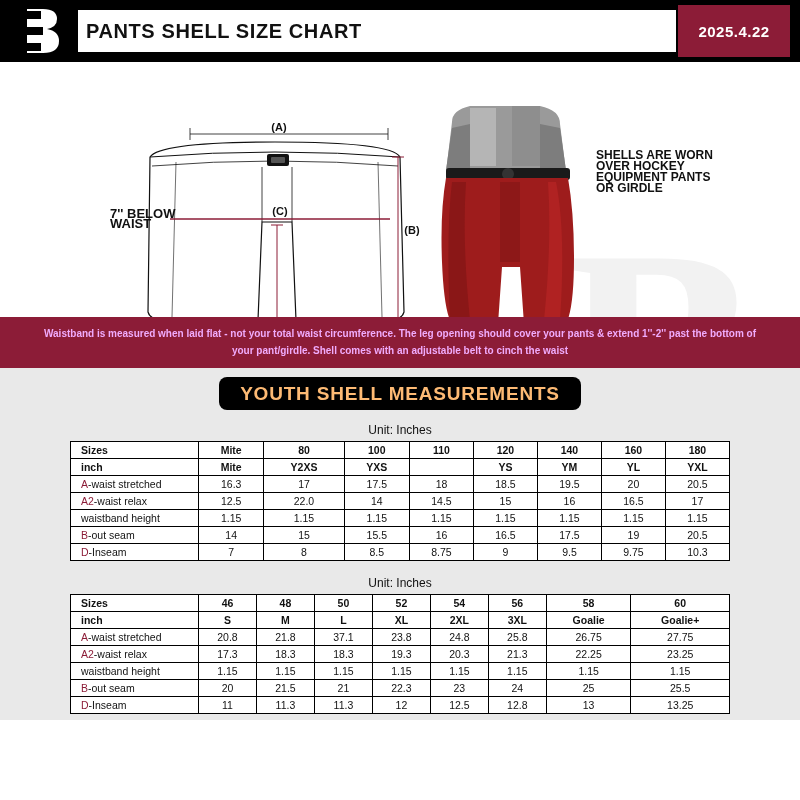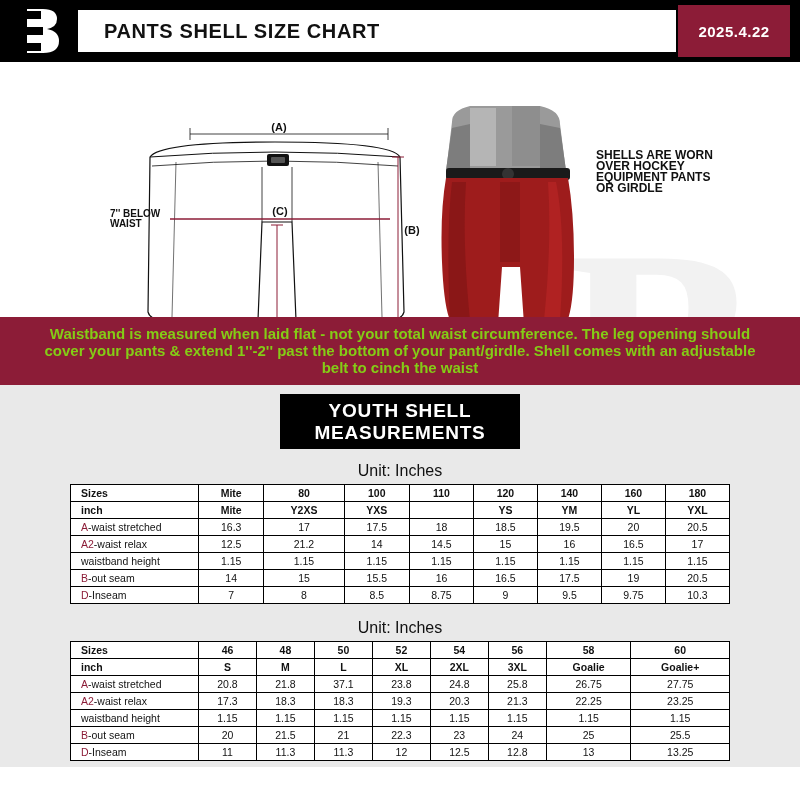--- a/index.html
+++ b/index.html
@@ -30,21 +30,21 @@
     display: flex; align-items: center; justify-content: center;
   }
   .logo-b svg { display: block; }
   .title-box {
     flex: 1;
     background: #fff;
     height: 42px;
     margin-left: 6px;
     display: flex;
     align-items: center;
-    padding-left: 26px;
+    padding-left: 8px;
   }
   .title-box .t {
     font-size: 20px;
     font-weight: bold;
     letter-spacing: 0.6px;
     color: #111;
   }
   .date-box {
     width: 112px;
     height: 52px;
@@ -81,57 +81,57 @@
     width: 120px;
     font-size: 12px;
     line-height: 11px;
     color: #111;
     font-weight: bold;
     z-index: 3;
   }
   .waistlabel {
     position: absolute;
     left: 110px; top: 147px;
-    font-size: 10px;
+    font-size: 13px;
     line-height: 10px;
     font-weight: bold;
     color: #111;
     z-index: 3;
   }
   
   .banner {
     background: #8c1c37;
-    color: #84cc16;
+    color: #f0abfc;
     text-align: center;
-    font-size: 15px;
+    font-size: 10px;
     line-height: 17px;
     padding: 8px 40px 9px;
     font-weight: bold;
   }
   
   .sect-wrap {
     background: #e9e9e9;
     padding: 9px 0 8px;
     position: relative;
   }
   .sect-title {
     margin: 0 auto;
-    width: 240px;
+    width: 362px;
     background: #000;
-    color: #ffffff;
+    color: #fdba74;
     text-align: center;
     font-size: 19px;
     font-weight: bold;
     letter-spacing: 0.8px;
     padding: 6px 0 5px;
-    border-radius: 0;
+    border-radius: 8px;
   }
   .unit {
     text-align: center;
-    font-size: 16px;
+    font-size: 12px;
     color: #111;
     padding: 5px 0 4px;
     background: #e9e9e9;
   }
   
   .tbl-wrap { background: #e9e9e9; padding: 0 70px 6px; }
   table {
     width: 100%;
     border-collapse: collapse;
     background: #fff;
@@ -272,21 +272,21 @@
             <td>17.5</td>
             <td>18</td>
             <td>18.5</td>
             <td>19.5</td>
             <td>20</td>
             <td>20.5</td>
           </tr>
           <tr>
             <td class="rowlabel"><span class="mark">A2</span>-waist relax</td>
             <td>12.5</td>
-            <td>21.2</td>
+            <td>22.0</td>
             <td>14</td>
             <td>14.5</td>
             <td>15</td>
             <td>16</td>
             <td>16.5</td>
             <td>17</td>
           </tr>
           <tr>
             <td class="rowlabel">waistband height</td>
             <td>1.15</td>

